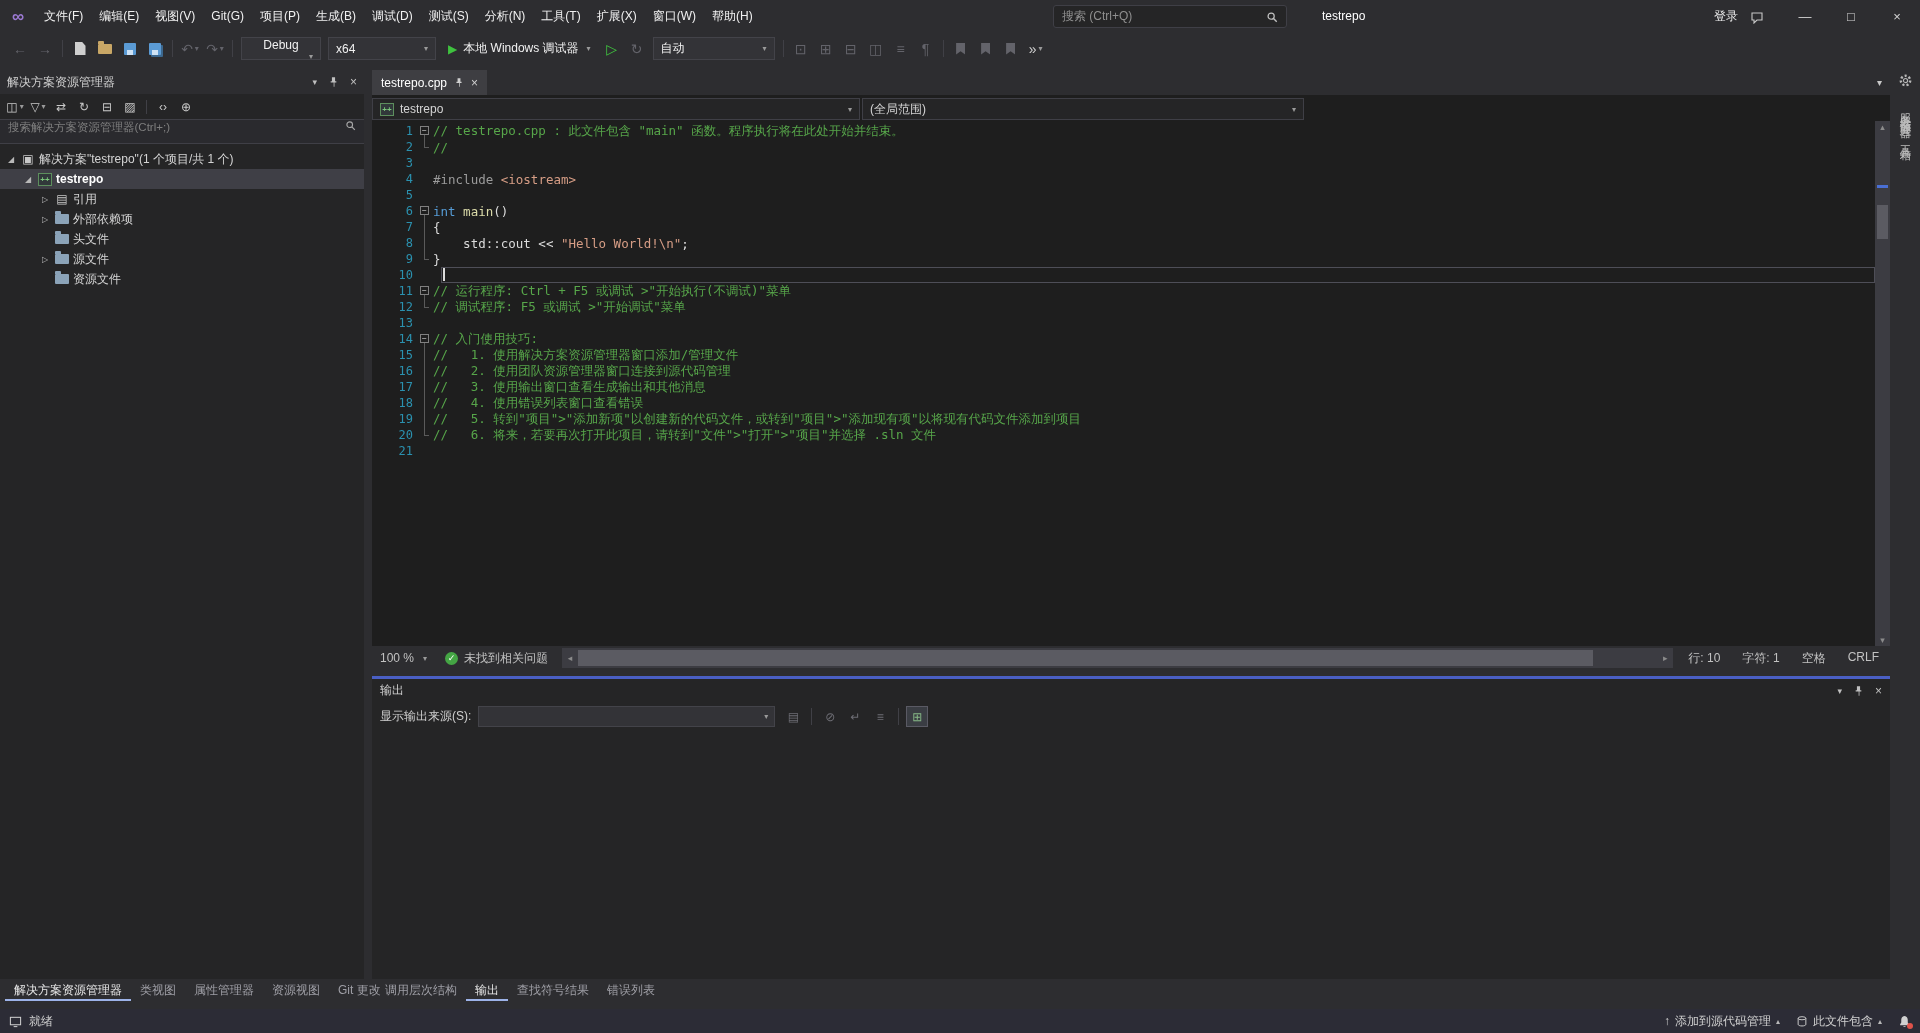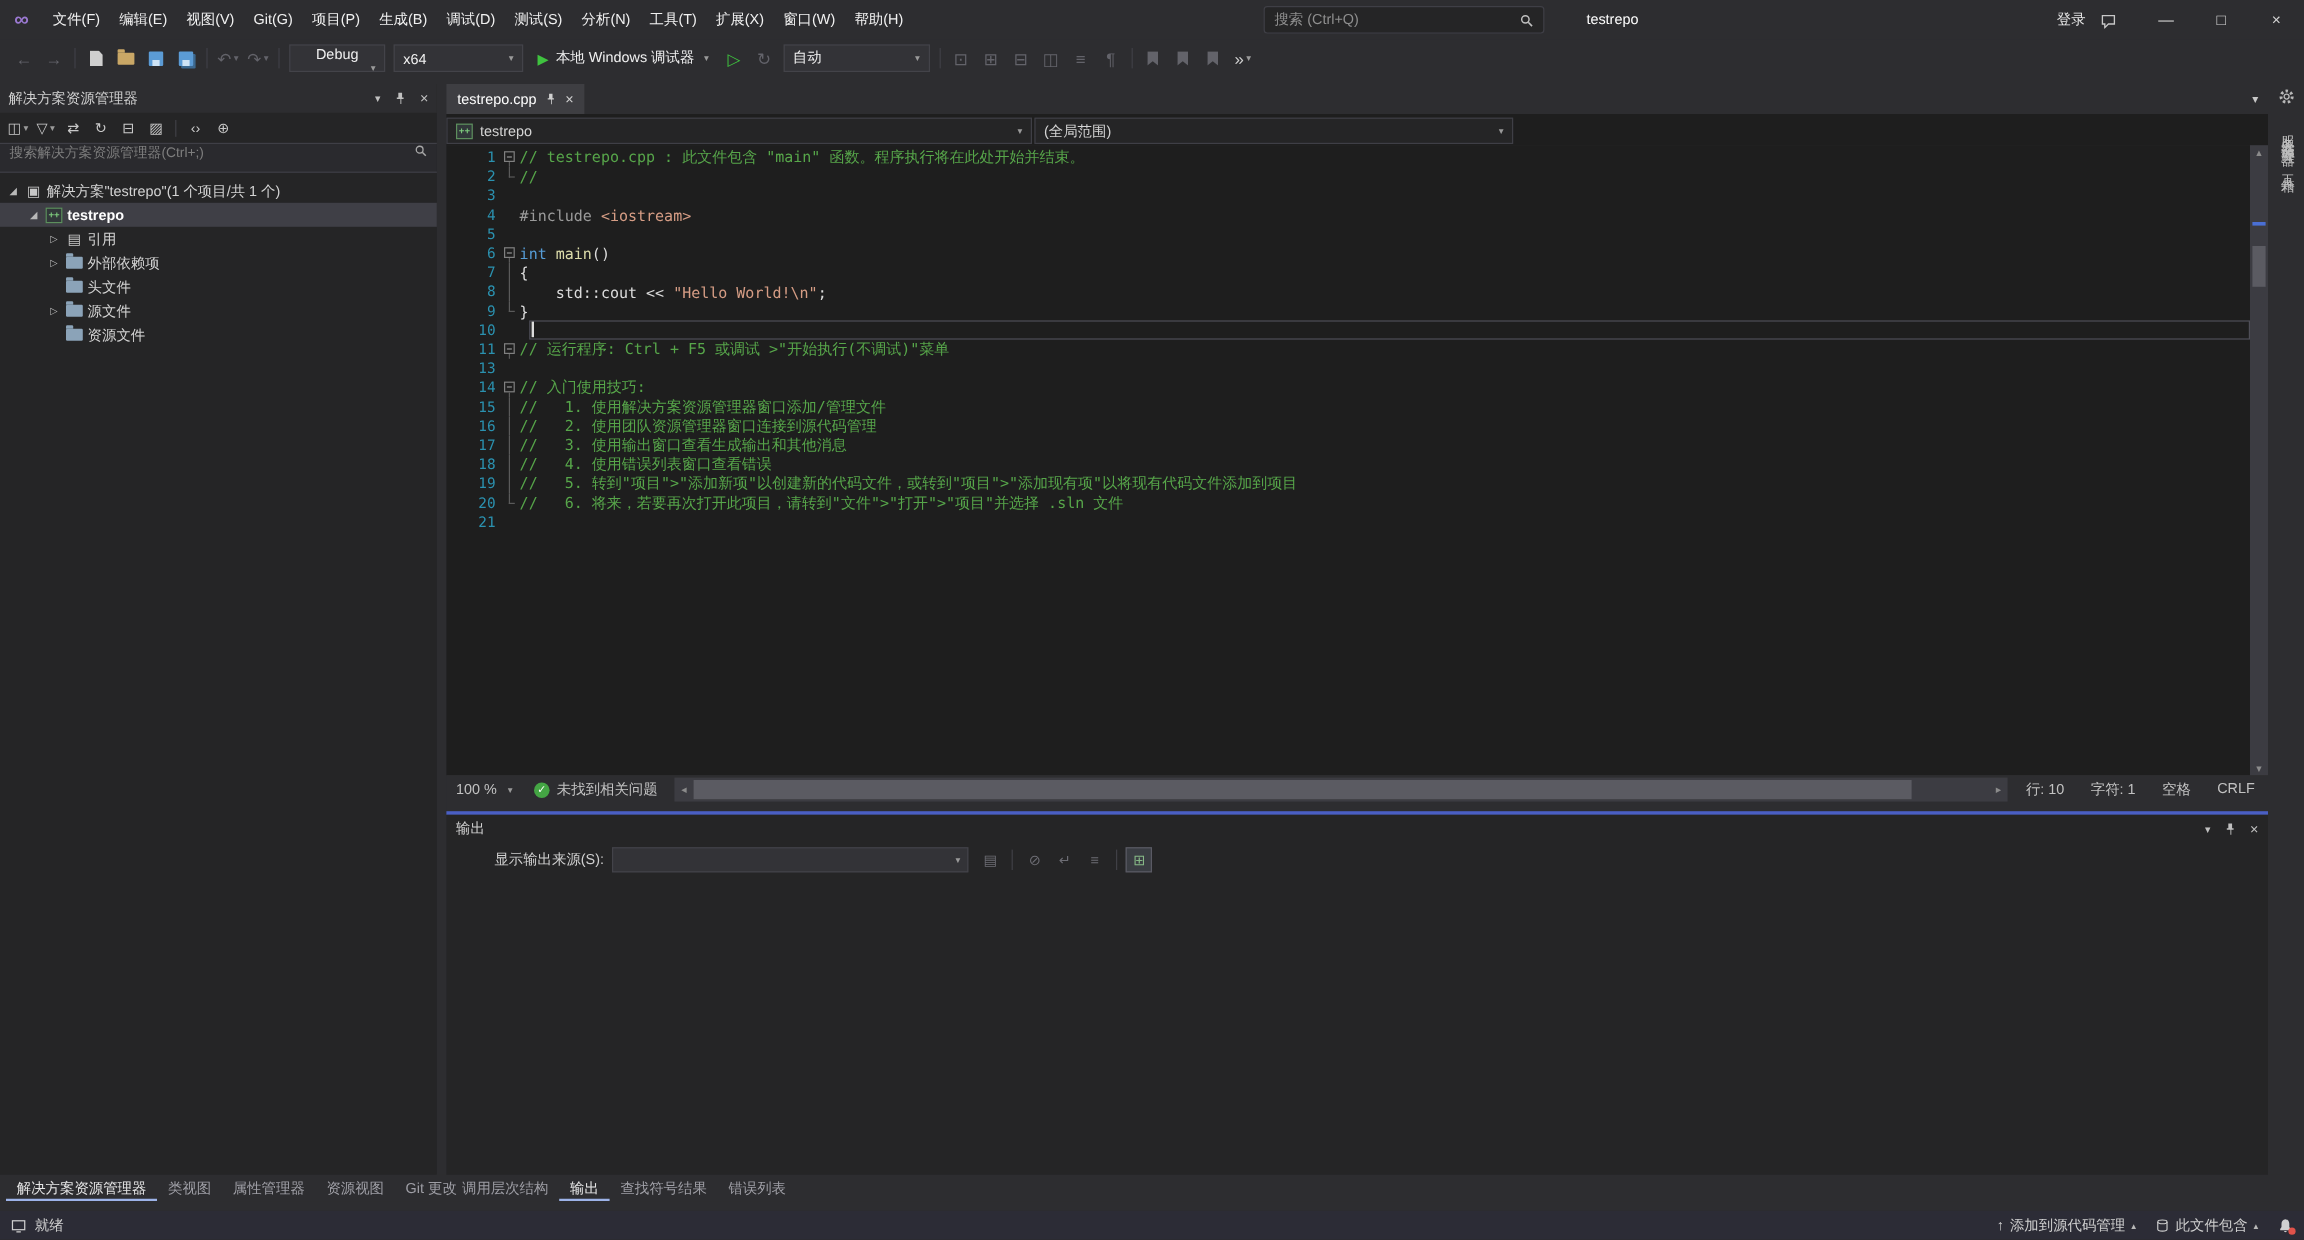--- a/index.html
+++ b/index.html
@@ -116,21 +116,21 @@
   .h-arr { width:16px; text-align:center; color:#8b8b8b; font-size:9px; }
   .h-track { flex:1; height:100%; position:relative; }
   .h-thumb { position:absolute; left:0; top:2px; bottom:2px; width:94%; background:#5b5b62; }
   .einfo { display:flex; }
   .einfo span { padding:0 11px;text-align:center; }
 
   
   .accent { height:3px; flex:none; background:#4a5fc4; margin-top:6px; }
   .output-panel { height:300px; flex:none; background:#252526; display:flex; flex-direction:column; }
   .out-header { height:23px; display:flex; align-items:center; padding:0 8px; color:#d0d0d0; }
-  .out-toolbar { height:29px; display:flex; align-items:center; padding:0 8px; color:#cfcfcf; gap:7px;margin-left:32px; }
+  .out-toolbar { height:29px; display:flex; align-items:center; padding:0 8px; color:#cfcfcf; gap:7px; }
   .out-combo { width:297px; height:21px; background:#333337; border:1px solid #434349; display:flex; align-items:center;
     padding:0 6px; color:#d0d0d0; }
   .out-combo .tb-caret { margin-left:auto; }
   .out-btn { width:22px; height:21px; display:flex; align-items:center; justify-content:center; color:#6d6d74; }
   .out-btn.active { border:1px solid #5a5a64; background:#3a3d43; color:#86b886; }
   .out-content { flex:1; }
 
   
   .dock-tabs { height:22px; flex:none; position:relative; display:flex; align-items:stretch; padding-left:5px; background:#2d2d30; }
   .dock-group { display:flex; }
@@ -408,21 +408,21 @@
         </div>
         <div class="tab-strip-right">▾</div>
       </div>
 
       <div class="nav-bar">
         <div class="nav-combo" style="width:488px">
           <span class="icon-cpp">++</span>
           <span>testrepo</span>
           <span class="tb-caret">▾</span>
         </div>
-        <div class="nav-combo" style="width:399px">
+        <div class="nav-combo" style="width:442px">
           <span>(全局范围)</span>
           <span class="tb-caret">▾</span>
         </div>
       </div>
 
       <div class="code-area">
         <div class="code-col">
             <div class="code-line">
               <span class="ln">1</span>
               <span class="fold start">
@@ -491,20 +491,28 @@
               <span class="cur-box"></span>
               <span class="caret-bar"></span>
             </div>
             <div class="code-line">
               <span class="ln">11</span>
               <span class="fold start">
                 <span class="box">−</span>
                 <span class="vline"></span>
               </span>
               <span class="ct"><span class="t-c">// 运行程序: Ctrl + F5 或调试 &gt;"开始执行(不调试)"菜单</span></span>
+            </div>
+            <div class="code-line">
+              <span class="ln">12</span>
+              <span class="fold end">
+                <span class="vline"></span>
+                <span class="corner"></span>
+              </span>
+              <span class="ct"><span class="t-c">// 调试程序: F5 或调试 &gt;"开始调试"菜单</span></span>
             </div>
             <div class="code-line">
               <span class="ln">13</span>
               <span class="fold none"></span>
               <span class="ct"></span>
             </div>
             <div class="code-line">
               <span class="ln">14</span>
               <span class="fold start">
                 <span class="box">−</span>

